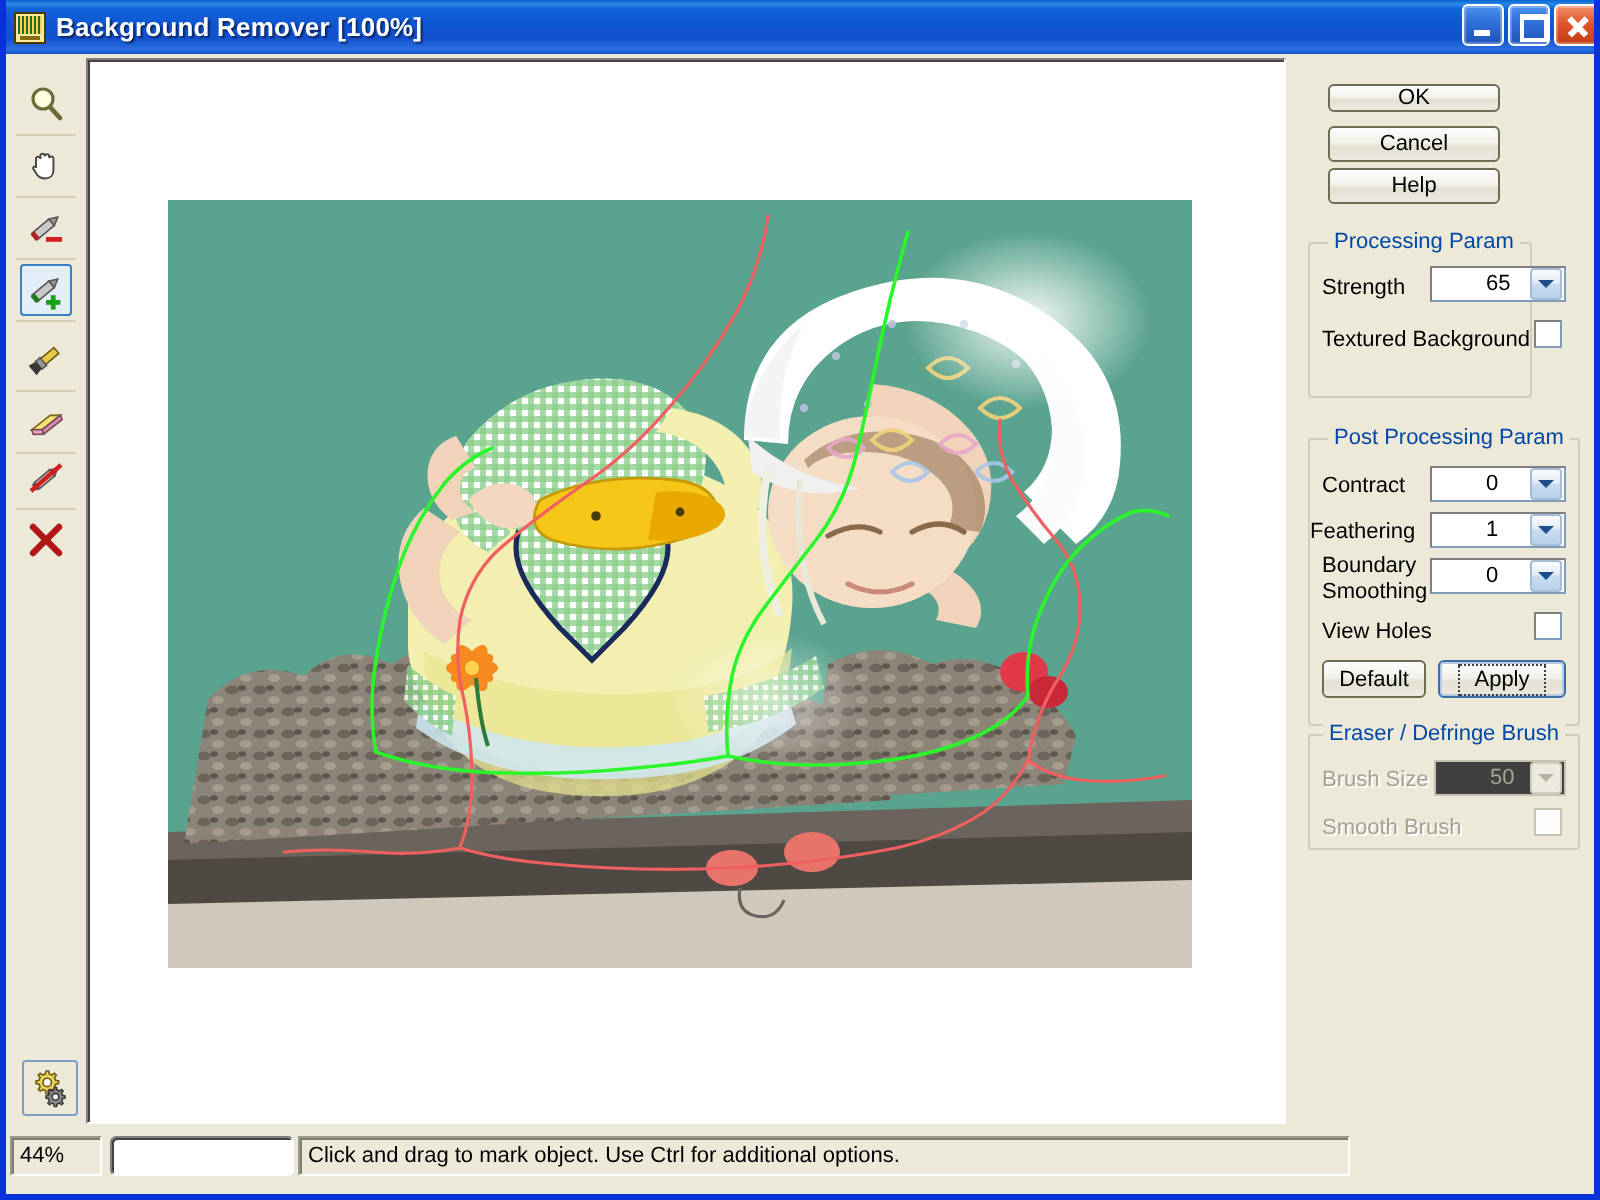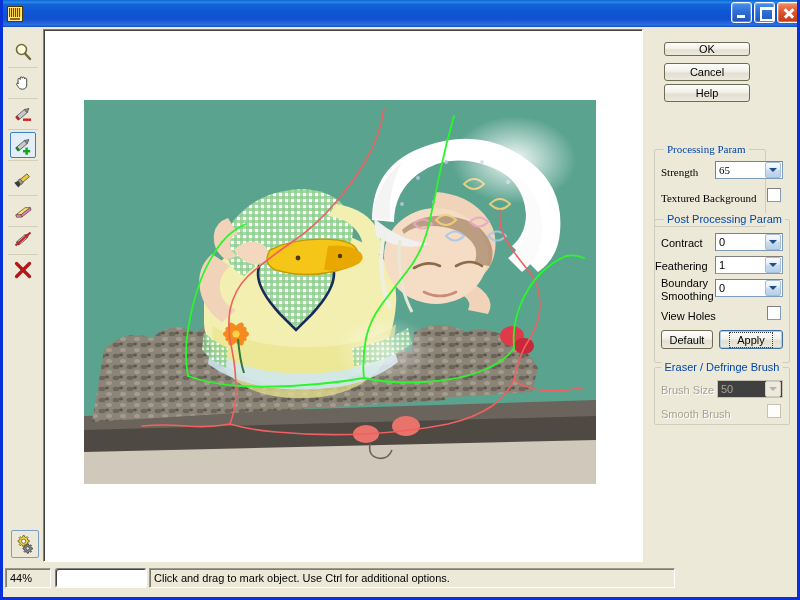--- a/index.html
+++ b/index.html
@@ -195,21 +195,21 @@
   .lbl {
     position:absolute; font-size:11px; color:#000; line-height:12px;
   }
   .lbl.dis { color:#a6a293; text-shadow:1px 1px 0 #fff; }
 
   .combo {
     position:absolute; height:18px;
     background:#fff;
     border:1px solid #7f9db9;
     border-top-color:#808080; border-left-color:#808080;
-    display:flex; align-items:center;
+    display:flex; align-items:center;padding-left:24px;
   }
   .combo .val { font-size:11px; padding-left:3px; color:#000; flex:1; }
   .combo .arrow {
     width:16px; height:16px; margin-right:1px;
     background: linear-gradient(to bottom, #fbfcfd 0%, #e3ecf7 45%, #cbdcf0 50%, #b7d0ea 100%);
     border:1px solid #a5bdd8; border-radius:2px;
     display:flex; align-items:center; justify-content:center;
   }
   .combo.dis { background:#404040; border-color:#c6c3b4; }
   .combo.dis .val { color:#a6a293; }
@@ -251,20 +251,21 @@
   .tri-u { width:0;height:0;border-left:3.5px solid transparent;border-right:3.5px solid transparent;border-bottom:4px solid #1c4e8a; }
   .tri-dn{ width:0;height:0;border-left:3.5px solid transparent;border-right:3.5px solid transparent;border-top:4px solid #1c4e8a; }
 </style>
 </head>
 <body>
 
 <div id="window">
 
   <div id="titlebar">
     <div id="app-icon"></div>
+    <div id="title-text">Background Remover [100%]</div>
     <div id="win-buttons">
       <div class="win-btn min">
           <span class="g"></span>
         </div>
       <div class="win-btn max">
           <span class="g"></span>
         </div>
       <div class="win-btn close">
           <span class="g"></span>
         </div>
@@ -532,21 +533,21 @@
       <div class="xp-btn" id="btn-ok">
         <span class="inner">OK</span>
       </div>
       <div class="xp-btn" id="btn-cancel">
         <span class="inner">Cancel</span>
       </div>
       <div class="xp-btn" id="btn-help">
         <span class="inner">Help</span>
       </div>
 
-      <div class="groupbox" style="left:6px; top:122px; width:112px; height:78px;font-family:Liberation Serif, serif;">
+      <div class="groupbox" style="left:6px; top:94px; width:112px; height:78px;">
         <span class="gb-title">Processing Param</span>
 
         <span class="lbl" style="left:6px; top:16px;">Strength</span>
         <div class="combo" style="left:60px; top:11px; width:68px;">
           <span class="val">65</span>
           <span class="arrow">
               <i class="tri-d"></i>
             </span>
         </div>
 

